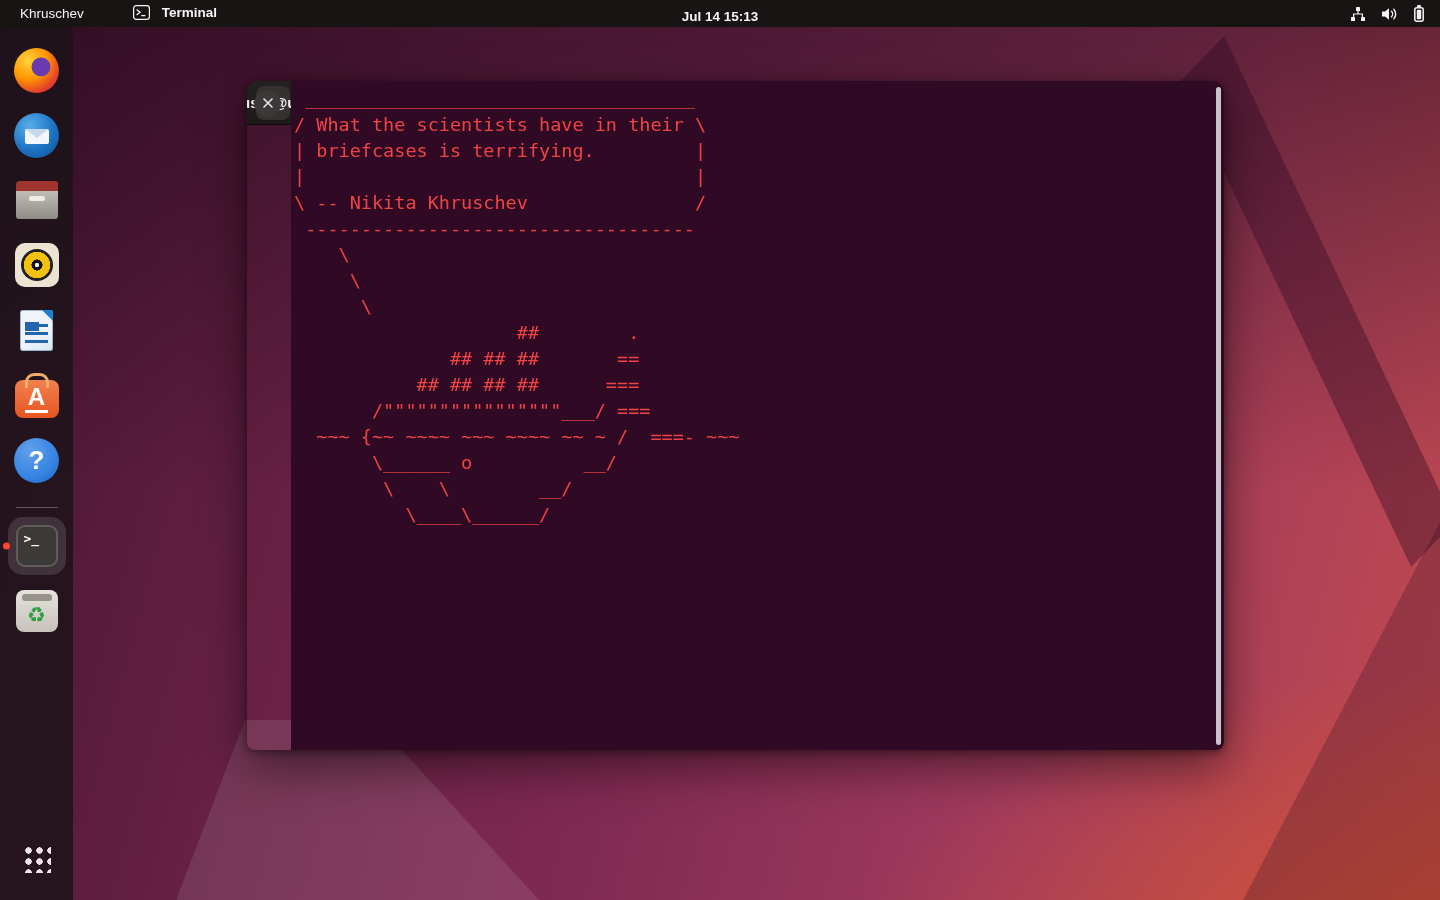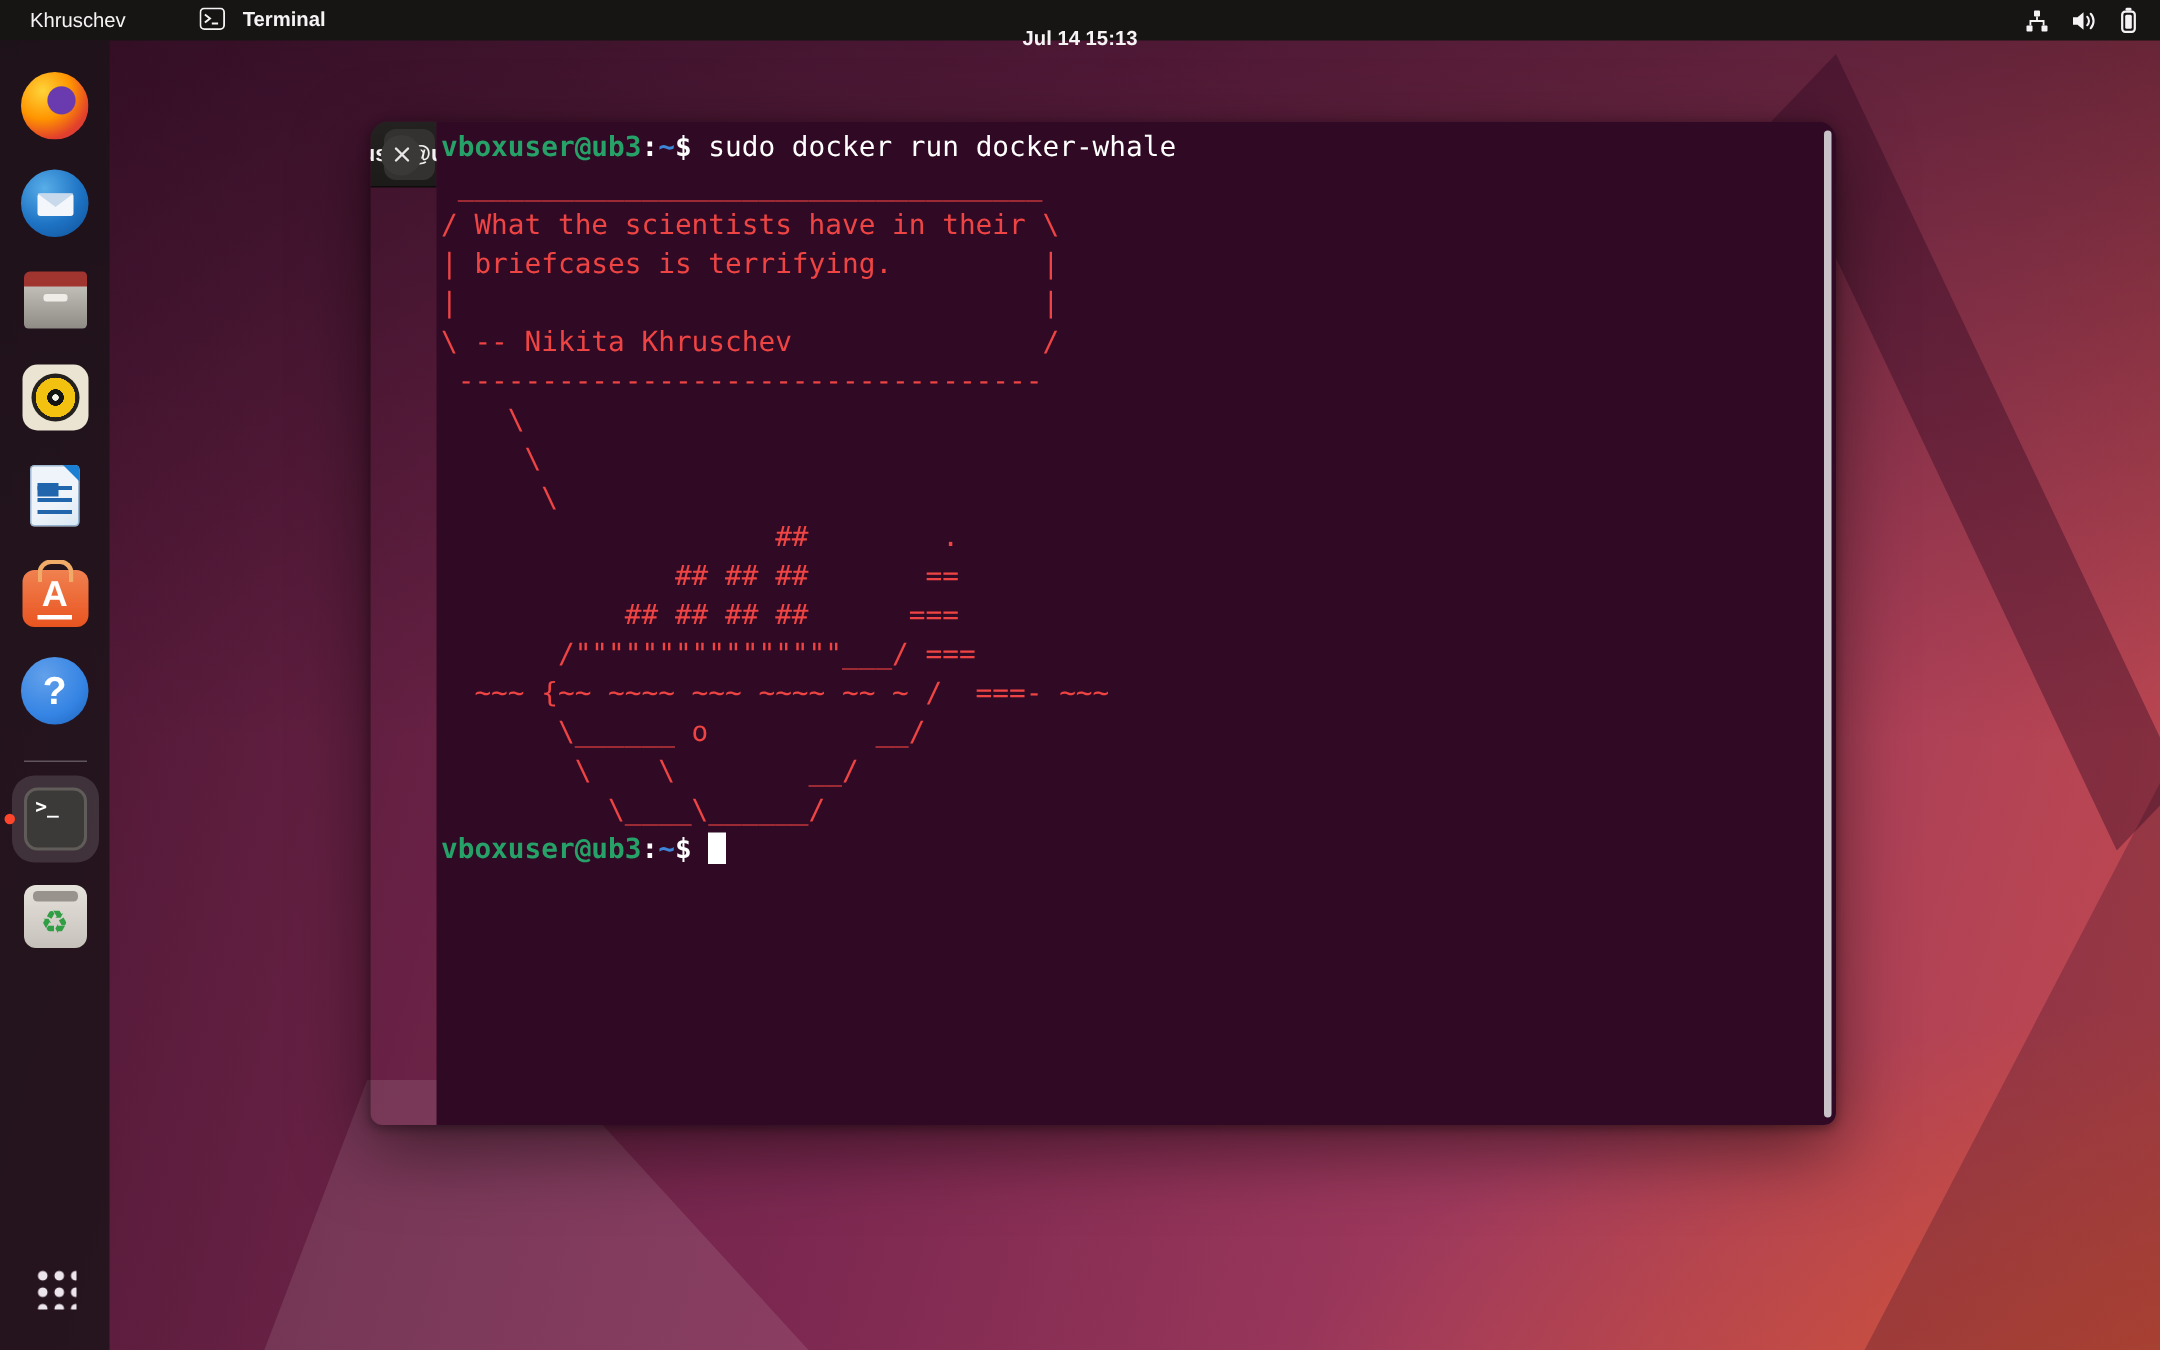--- a/index.html
+++ b/index.html
@@ -17,21 +17,21 @@
   .facet-b { background:rgba(255,255,255,.10); clip-path:polygon(12% 101%, 17% 80%, 26% 80%, 38% 101%); }
   .facet-c { background:rgba(40,8,30,.25); clip-path:polygon(100% 58%, 86% 101%, 100% 101%); }
 
   
   .topbar { position:absolute; top:0; left:0; width:100%; height:27px; background:#171414;
     display:flex; align-items:center; color:#f5f3f3; font-size:13.5px; z-index:30; }
   .tb-left { display:flex; align-items:center; gap:34px; padding-left:20px; }
   .tb-item { background:none; border:none; color:#f5f3f3; font-size:13.5px; font-family:inherit; cursor:default; }
   .app-menu { display:flex; align-items:flex-start; gap:12px; font-weight:700;margin-left:15px; }
   .tb-center { position:absolute; left:50%; top:0; height:33px; transform:translateX(-50%);
-    display:flex; align-items:flex-end; }
+    display:flex; align-items:center; }
   .clock { font-weight:700; }
   .tb-right { position:absolute; right:0; top:0; height:27px; display:flex; align-items:center;
     gap:15px; padding-right:16px; }
   .tb-right svg { display:block; }
 
   
   .dock { position:absolute; top:27px; left:0; width:73px; height:873px;
     background:rgba(27,19,25,.84); display:flex; flex-direction:column; align-items:center;
     padding-top:19px; z-index:20; }
   .dock-item { position:relative; width:73px; height:48px; margin-bottom:17px;
@@ -256,35 +256,33 @@
         <button class="circle-btn">
           <svg width="12" height="12" viewBox="0 0 12 12" stroke="#e8e6e6" stroke-width="1.6" stroke-linecap="round">
             <line x1="2" y1="2" x2="10" y2="10"></line>
             <line x1="10" y1="2" x2="2" y2="10"></line>
           </svg>
         </button>
       </div>
     </div>
 
     <div class="screen">
-      <div class="tline"><span class="p-user">vboxuser@ub3</span><span class="p-fg">:</span><span class="p-path">~</span><span class="p-fg">$ </span><span class="cmd">sudo docker run docker-whale</span></div>
       <pre class="tout"> ___________________________________ 
 / What the scientists have in their \
 | briefcases is terrifying.         |
 |                                   |
 \ -- Nikita Khruschev               /
  ----------------------------------- 
     \
      \
       \
                     ##        .
               ## ## ##       ==
            ## ## ## ##      ===
        /""""""""""""""""___/ ===
   ~~~ {~~ ~~~~ ~~~ ~~~~ ~~ ~ /  ===- ~~~
        \______ o          __/
         \    \        __/
           \____\______/</pre>
-      <div class="tline"><span class="p-user">vboxuser@ub3</span><span class="p-fg">:</span><span class="p-path">~</span><span class="p-fg">$ </span><span class="cursor"></span></div>
       <div class="scrollbar"></div>
     </div>
   </section>
 </div>
 
 </body></html>

